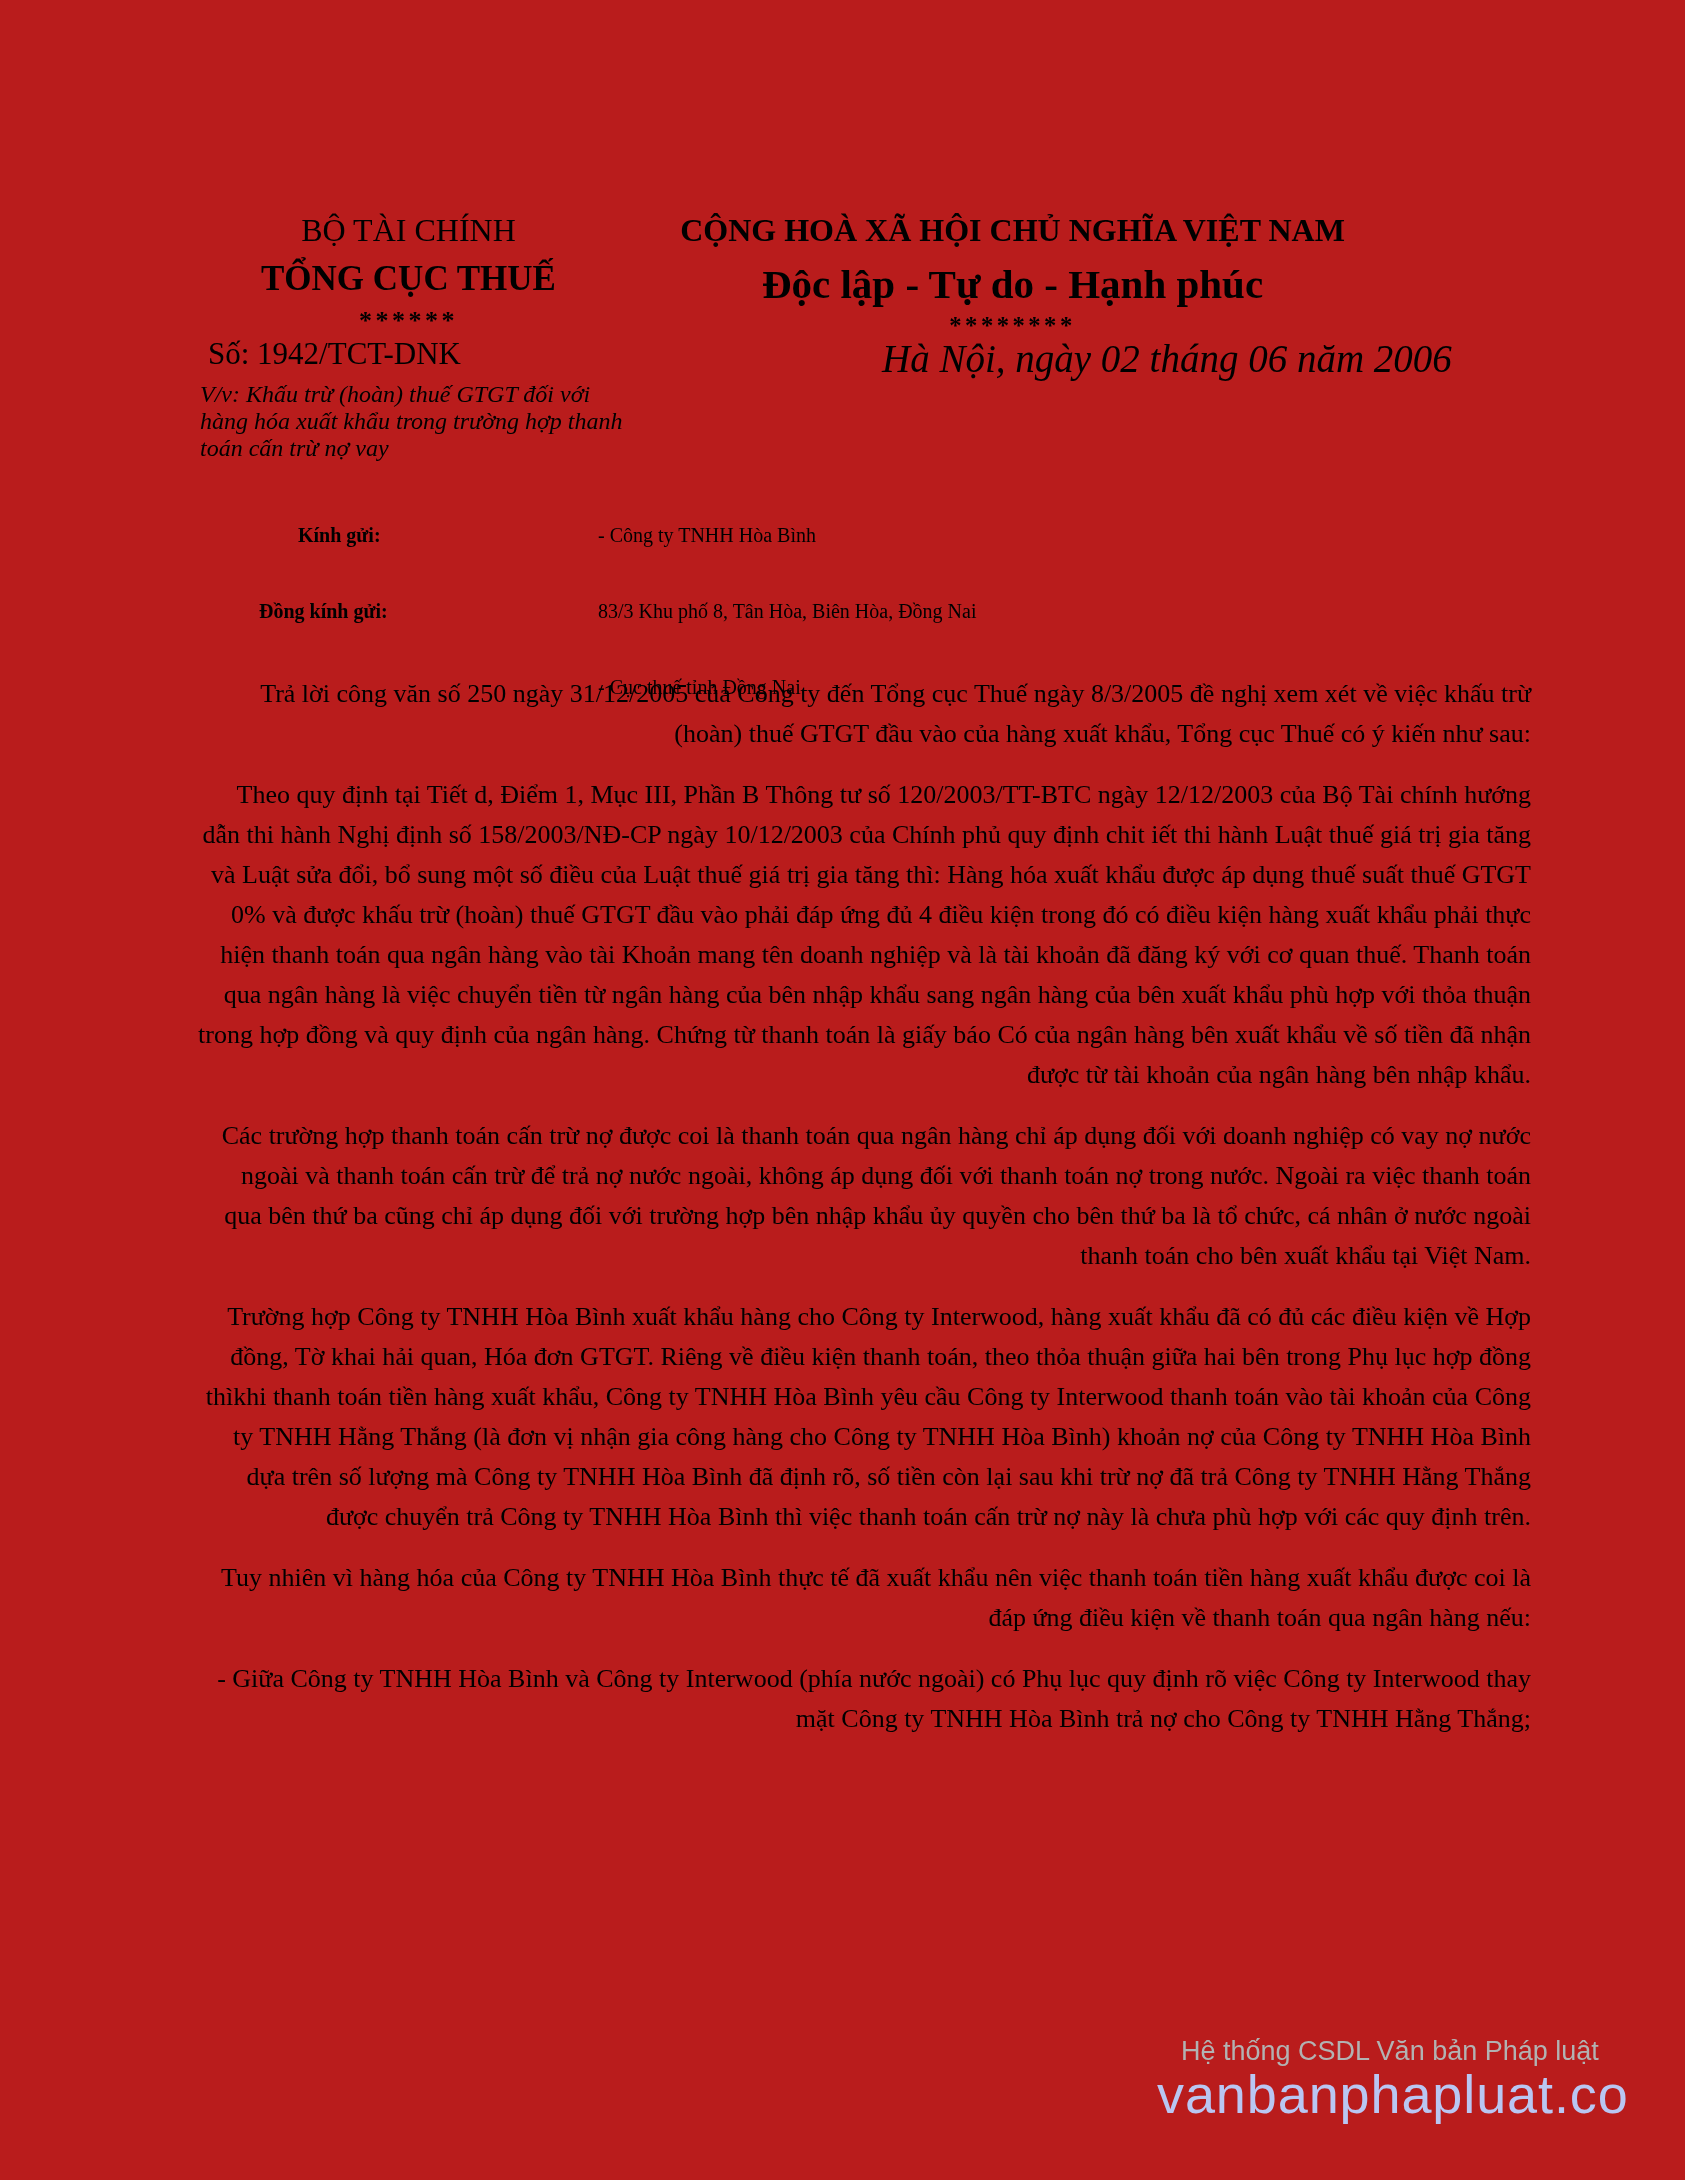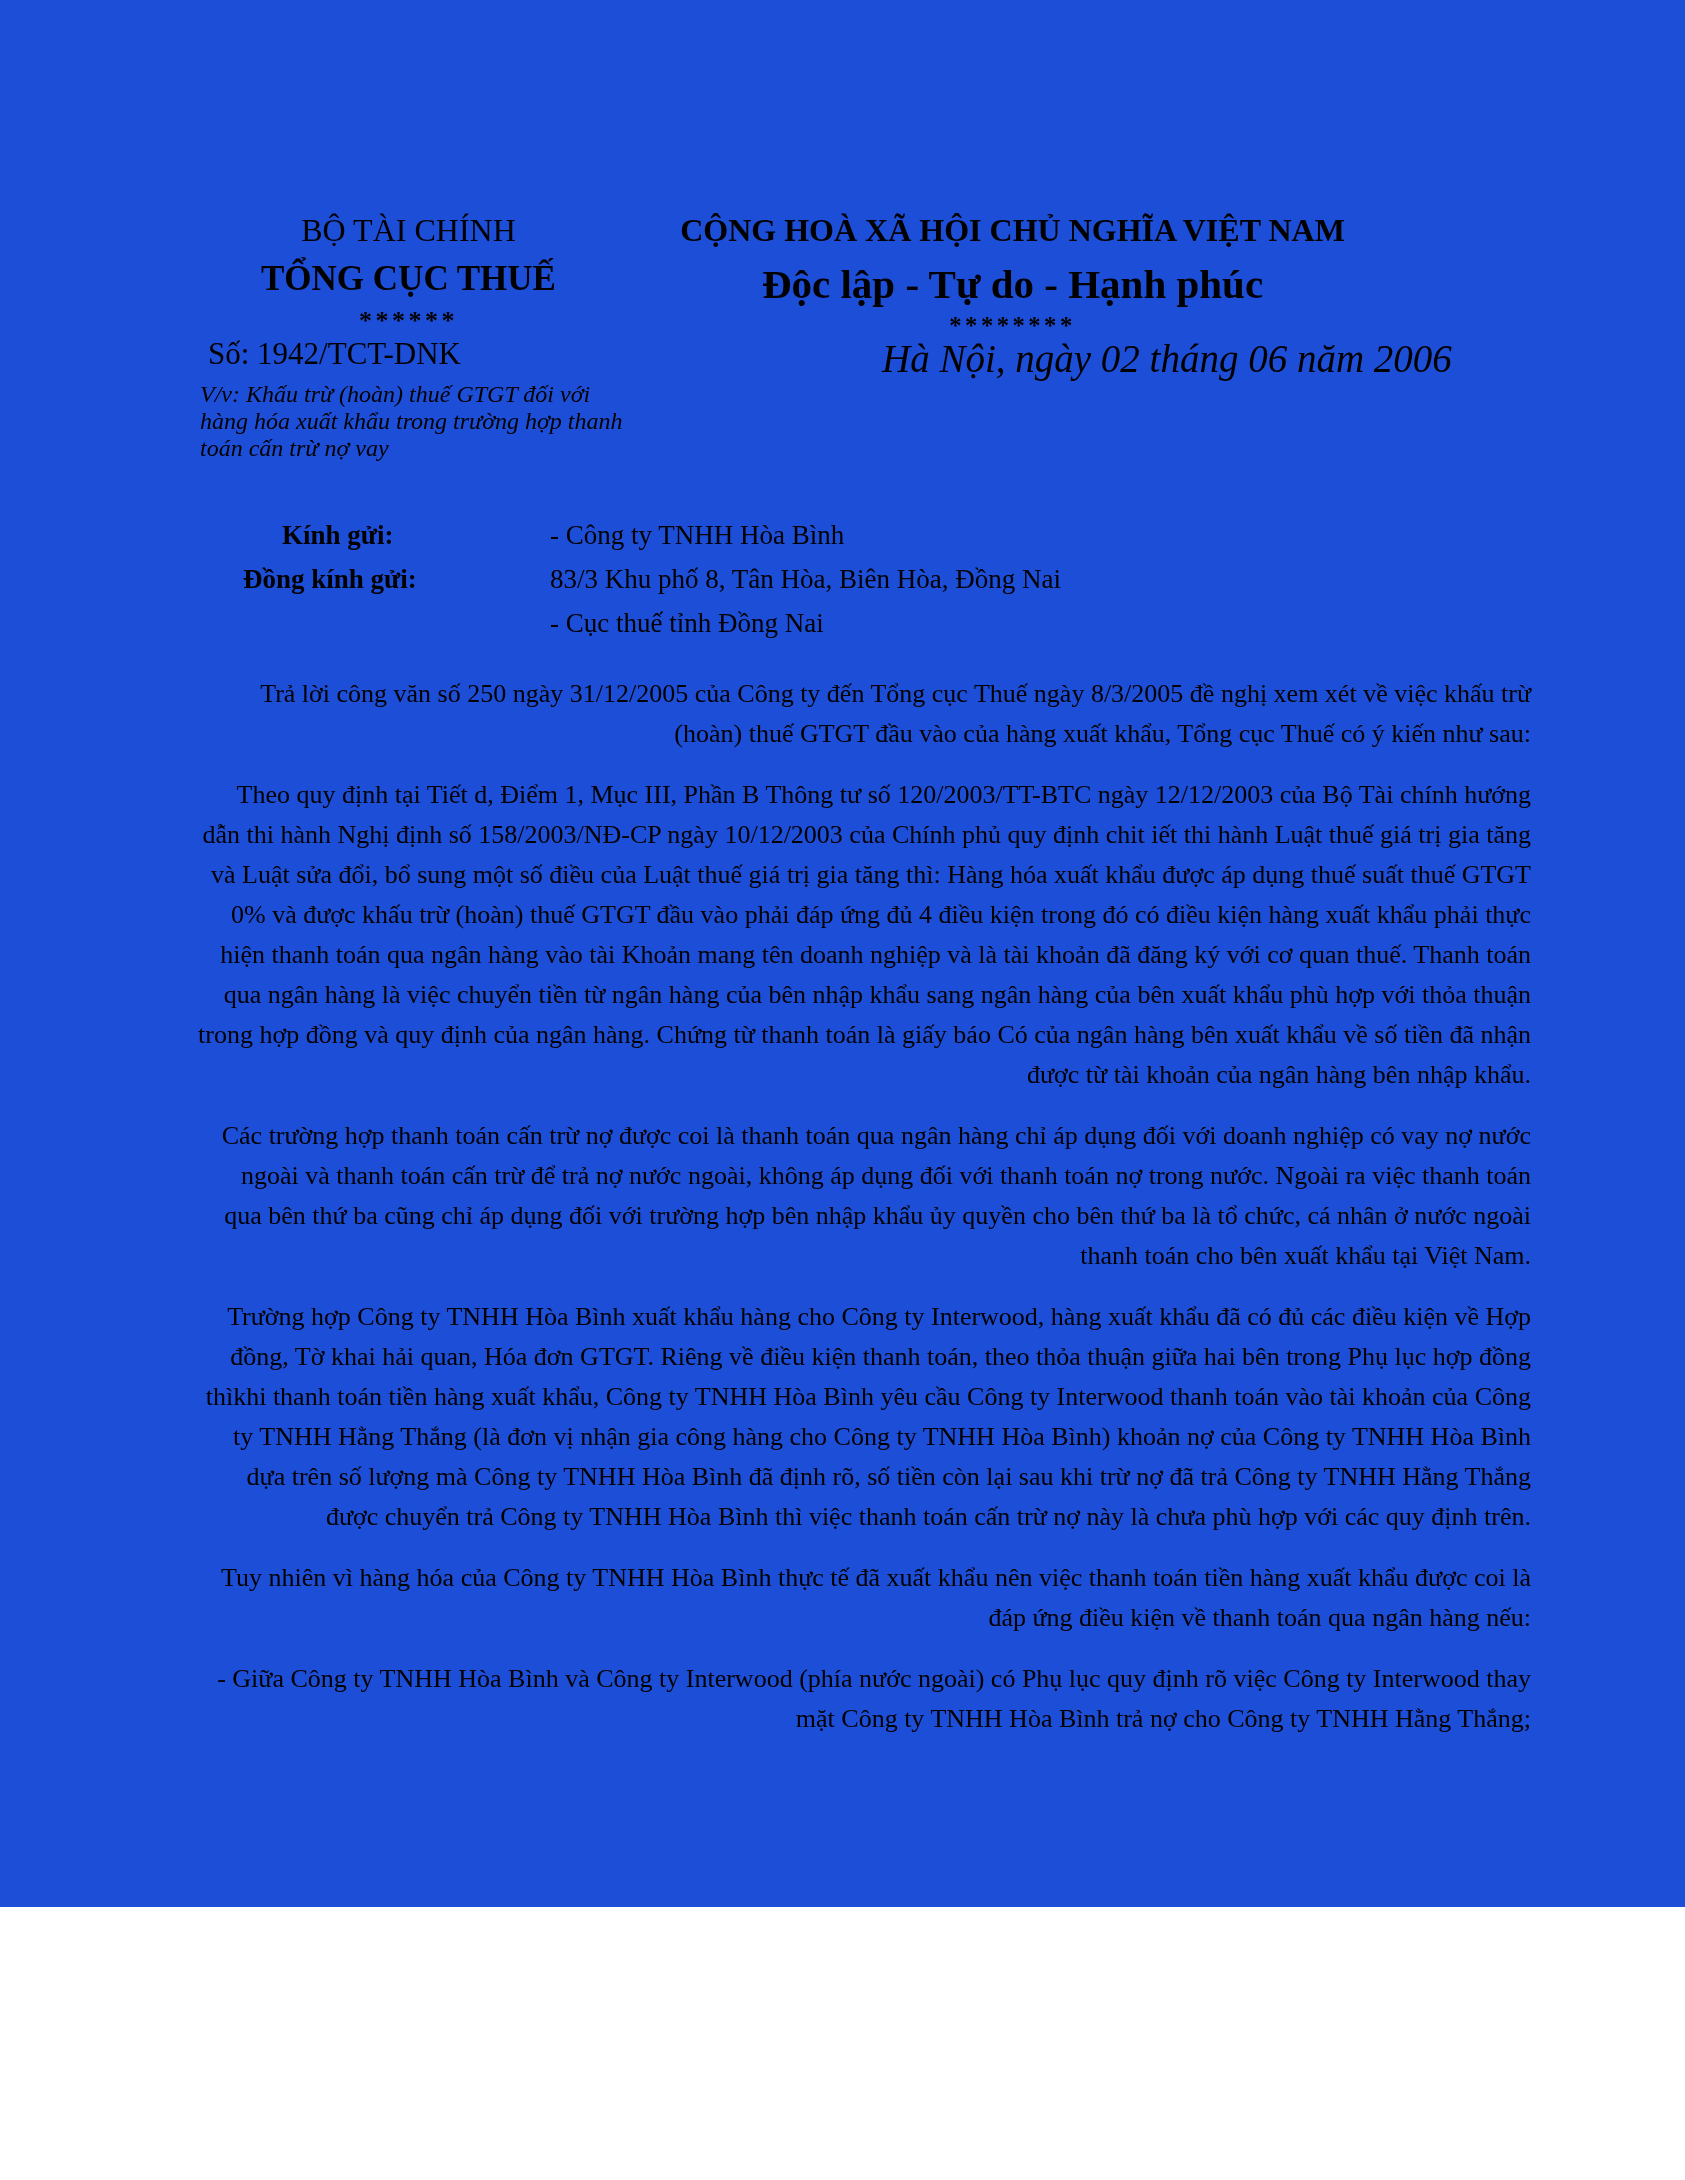--- a/index.html
+++ b/index.html
@@ -1,20 +1,20 @@
 <!DOCTYPE html>
 <html lang="vi" style="font-size:14px"><head>
 <meta charset="utf-8">
 <style>
   html,body{margin:0;padding:0;background:#ffffff;}
   .page{
     position:relative;
     width:1685px;
-    height:1907px;
-    background:#1d4ed8;
+    height:2180px;
+    background:#b91c1c;
     font-family:"Liberation Serif", serif;
     color:#000;
     overflow:hidden;
   }
 
   
   .issuer-block{position:absolute;left:198px;top:207px;width:421px;text-align:center;}
   .issuer-ministry{font-size:32px;line-height:47px;}
   .issuer-department{font-size:35px;font-weight:bold;line-height:49px;}
   .issuer-stars{font-size:26px;font-weight:bold;letter-spacing:3.5px;line-height:32px;margin-top:1.8px;}
@@ -26,23 +26,23 @@
 
   .doc-number{position:absolute;left:208px;top:334px;font-size:31px;line-height:39px;}
   .dateline{position:absolute;left:882px;top:340px;font-size:39px;font-style:italic;line-height:37px;white-space:nowrap;}
   .subject-line{
     position:absolute;left:200px;top:381px;width:435px;
     font-size:24px;font-style:italic;line-height:27px;
   }
 
   
   .recipients{
-    position:absolute;left:243px;top:513px;
+    position:absolute;left:259px;top:513px;
     display:grid;grid-template-columns:307px auto;
-    font-size:27px;line-height:44px;
+    font-size:20px;line-height:44px;gap:32px;
   }
   .recipient-label{font-weight:bold;}
   .recipient-label.indent{padding-left:39px;}
 
   
   .letter-body{
     position:absolute;left:198px;top:674px;width:1333px;
     font-size:26px;line-height:40px;text-align:right;
   }
   .letter-body p{margin:0 0 21px 0;}

